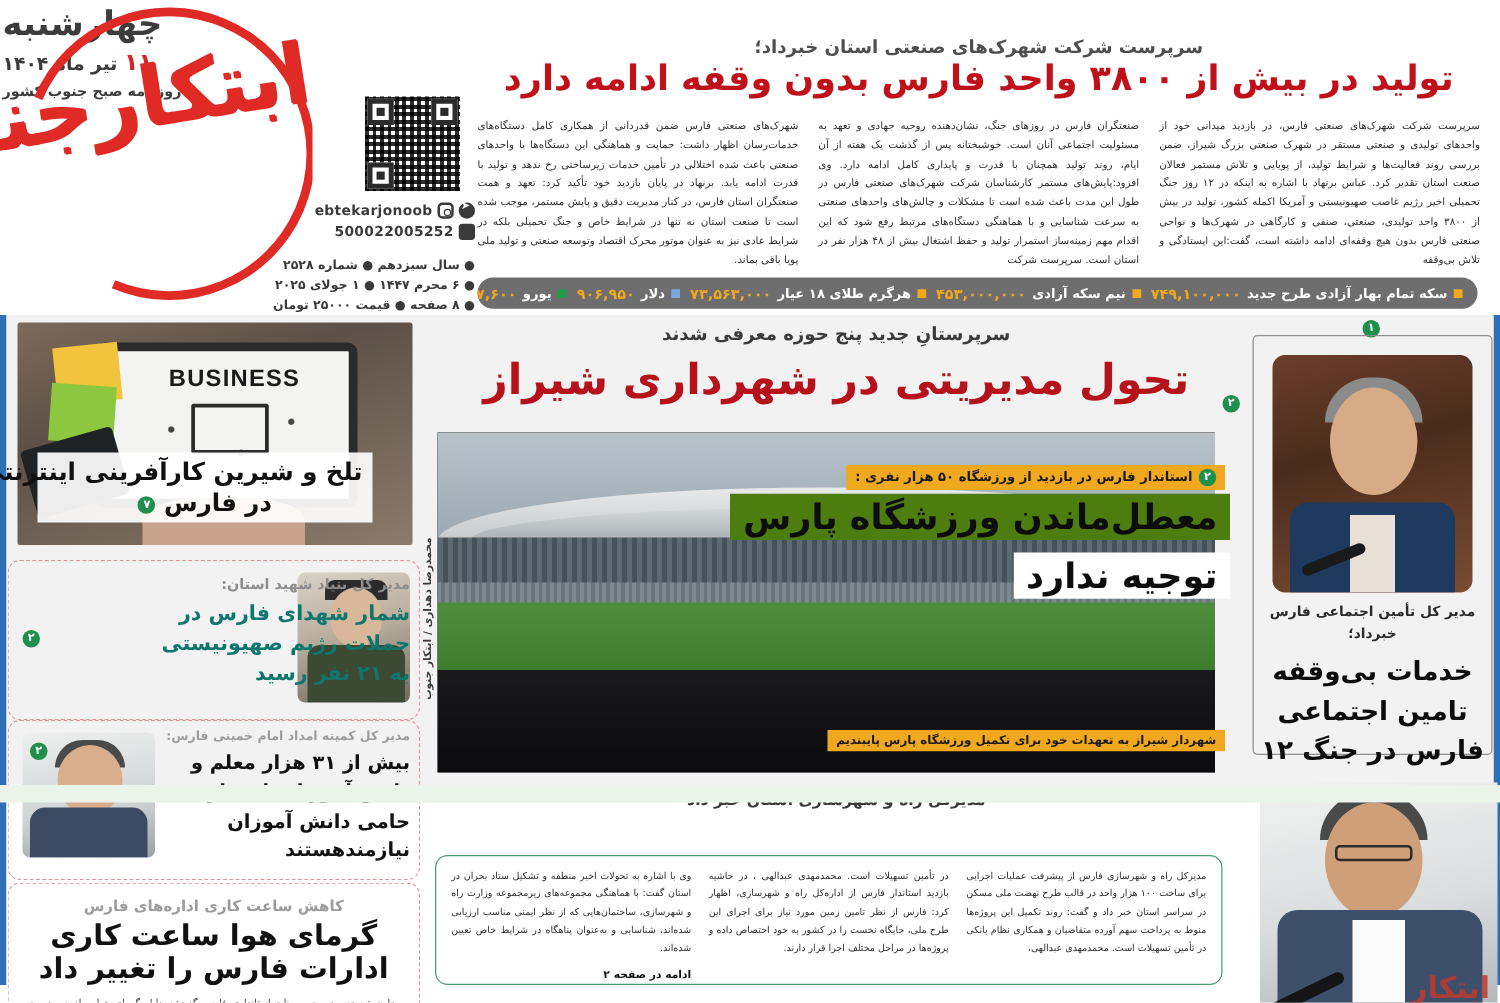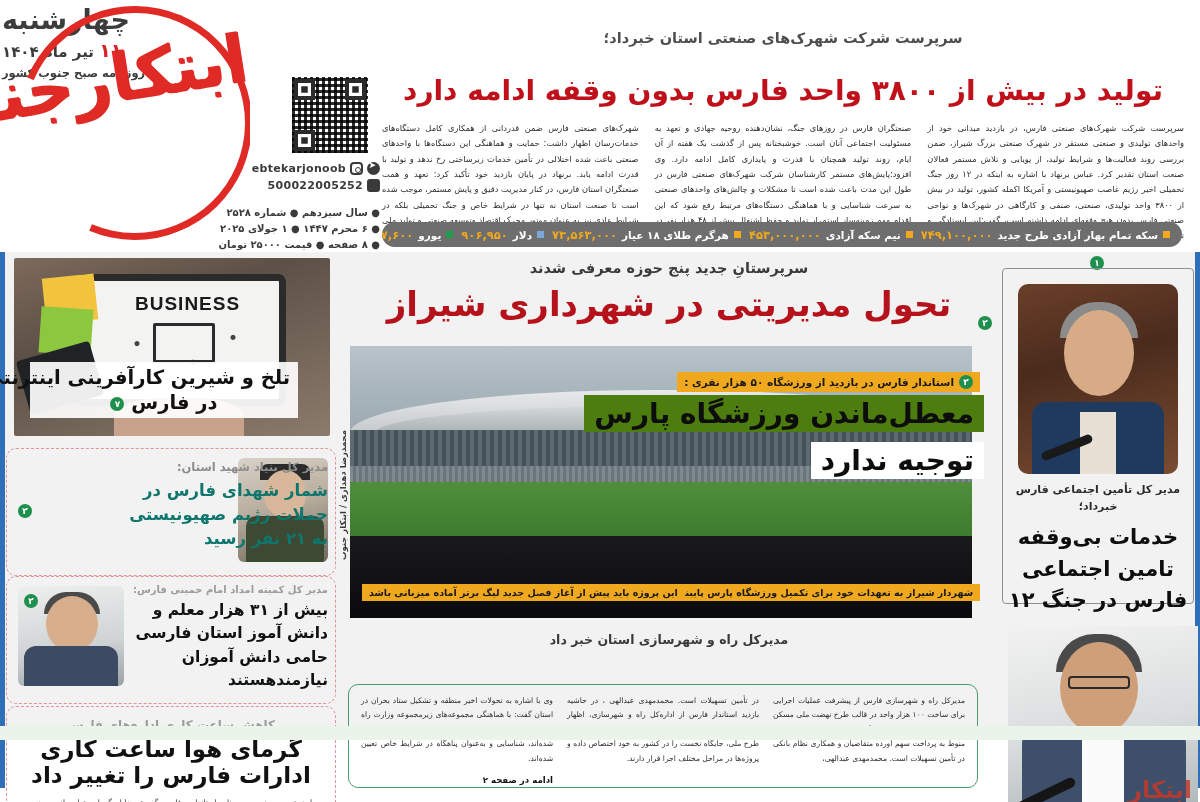--- a/index.html
+++ b/index.html
@@ -5,21 +5,21 @@
 <style>
   * { box-sizing: border-box; margin: 0; padding: 0; }
   html, body {
     width: 1200px; height: 802px;
     font-family: "DejaVu Sans", "Liberation Sans", sans-serif;
     background: #ffffff;
     overflow: hidden;
   }
   #page {
     position: relative;
-    width: 1200px; height: 740px;
+    width: 1200px; height: 642px;
     background: #f2f2f2;
   }
 
   
   .top-band {
     position: absolute; left: 0; top: 0; width: 1200px; height: 252px;
     background: #ffffff;
   }
   .blue-corner {
     position: absolute; right: 0; top: 0; width: 74px; height: 86px;
@@ -132,21 +132,21 @@
   .lead {
     position: absolute; left: 382px; top: 8px; width: 802px; height: 210px;
     direction: rtl;
   }
   .lead-kicker {
     text-align: center; font-size: 14.5px; color: #4e4e4e; font-weight: 700;
     margin-top: 22px; letter-spacing: .2px;
   }
   .lead-title {
     text-align: center; font-size: 28px; color: #c0111b; font-weight: 700;
-    margin-top: 28px; letter-spacing: -.5px;
+    margin-top: 0; letter-spacing: -.5px;
   }
   .lead-cols {
     display: flex; gap: 16px; margin-top: 14px; direction: rtl;
   }
   .lead-col {
     flex: 1; font-size: 8.3px; line-height: 1.85; color: #2e2e2e;
     text-align: justify; font-weight: 500;
   }
 
   
@@ -570,21 +570,20 @@
 
     <div class="cc-photo-credit">محمدرضا دهداری / ابتکار جنوب</div>
 
     <div class="cc-kick-band">
       <span class="badge">۲</span>
       <span>استاندار فارس در بازدید از ورزشگاه ۵۰ هزار نفری :</span>
     </div>
     <div class="cc-h1">معطل‌ماندن ورزشگاه پارس</div>
     <div class="cc-h2">توجیه ندارد</div>
     <div class="cc-cap-r">شهردار شیراز به تعهدات خود برای تکمیل ورزشگاه پارس پایبندیم</div>
-    <div class="cc-cap-l">این پروژه باید پیش از آغاز فصل جدید لیگ برتر آماده میزبانی باشد</div>
 
     <div class="cc-bottom">
       <div class="cb-kicker">مدیرکل راه و شهرسازی استان خبر داد</div>
       <div class="cb-box">
         <div class="cb-col">مدیرکل راه و شهرسازی فارس از پیشرفت عملیات اجرایی برای ساخت ۱۰۰ هزار واحد در قالب طرح نهضت ملی مسکن در سراسر استان خبر داد و گفت: روند تکمیل این پروژه‌ها منوط به پرداخت سهم آورده متقاضیان و همکاری نظام بانکی در تأمین تسهیلات است. محمدمهدی عبدالهی،</div>
         <div class="cb-col">در تأمین تسهیلات است. محمدمهدی عبدالهی ، در حاشیه بازدید استاندار فارس از اداره‌کل راه و شهرسازی، اظهار کرد: فارس از نظر تامین زمین مورد نیاز برای اجرای این طرح ملی، جایگاه نخست را در کشور به خود اختصاص داده و پروژه‌ها در مراحل مختلف اجرا قرار دارند.</div>
         <div class="cb-col">
           <span>وی با اشاره به تحولات اخیر منطقه و تشکیل ستاد بحران در استان گفت: با هماهنگی مجموعه‌های زیرمجموعه وزارت راه و شهرسازی، ساختمان‌هایی که از نظر ایمنی مناسب ارزیابی شده‌اند، شناسایی و به‌عنوان پناهگاه در شرایط خاص تعیین شده‌اند.</span>
           <span class="cb-more">ادامه در صفحه ۲</span>
         </div>

